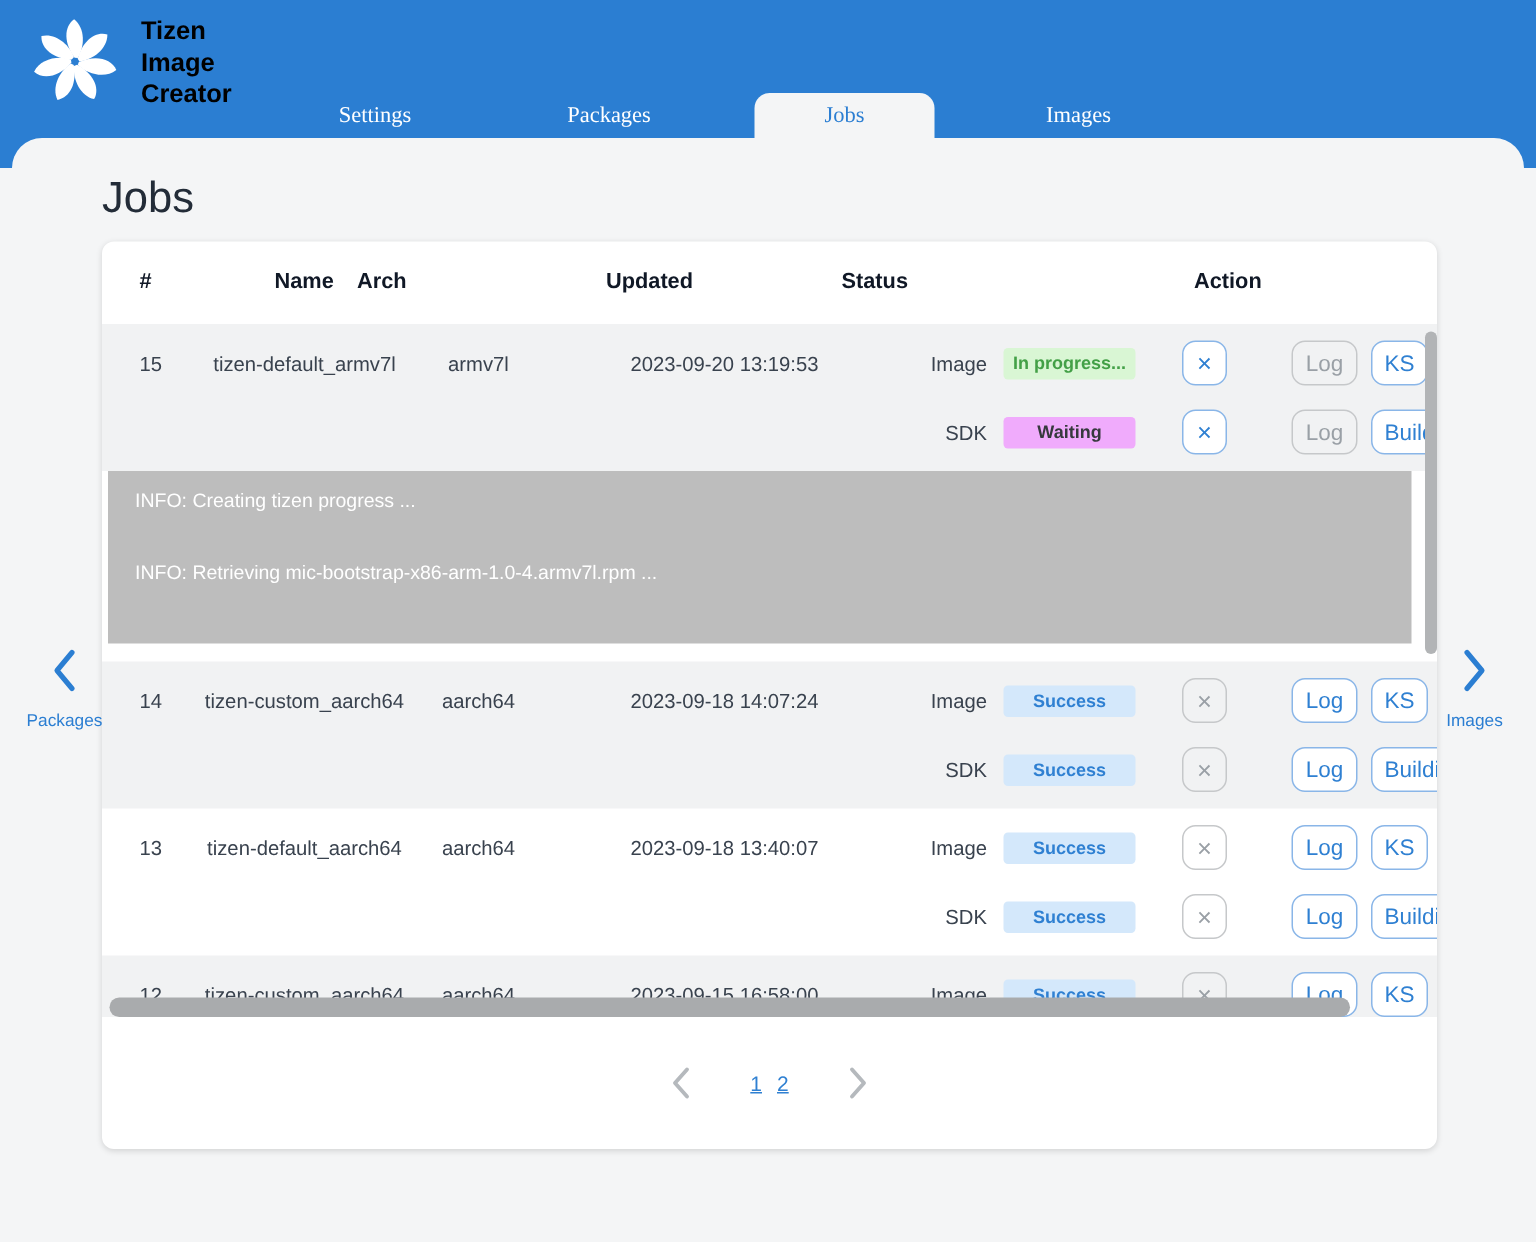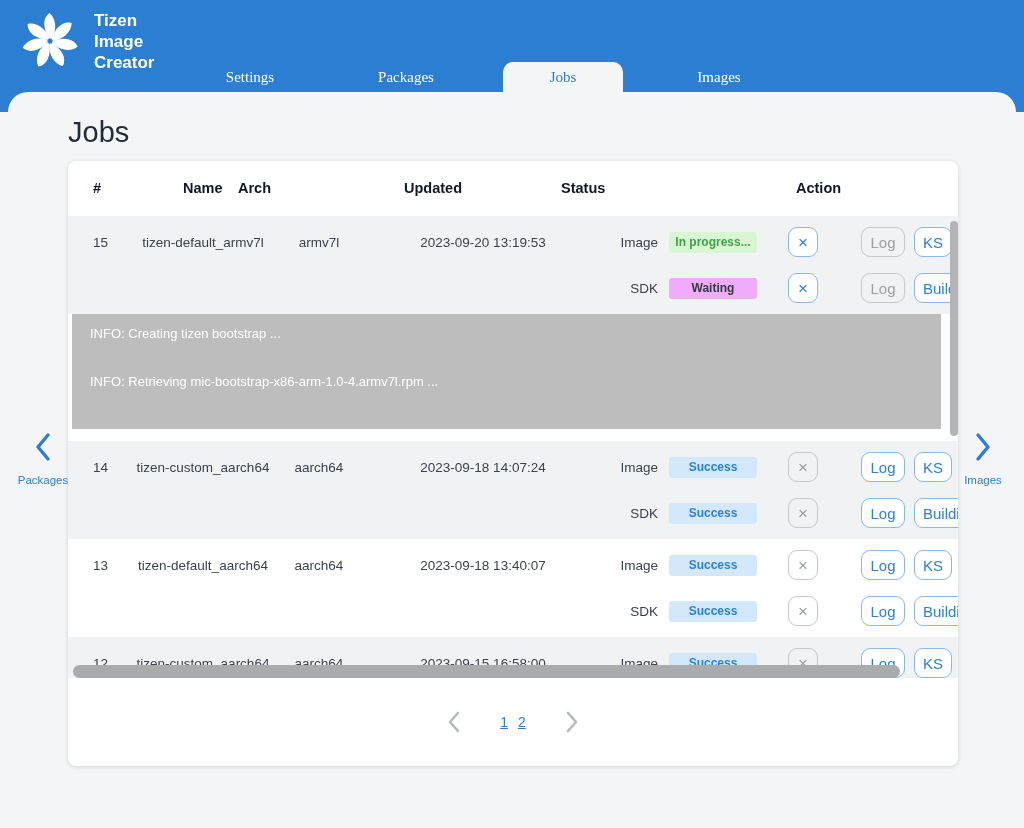--- a/index.html
+++ b/index.html
@@ -3,21 +3,21 @@
 <meta charset="utf-8">
 <style>
   html,body{margin:0;padding:0;}
   .viewport{position:relative;width:1024px;height:828px;overflow:hidden;
     font-family:"Liberation Sans",sans-serif;background:#f4f5f6;}
 
   
   .header{position:absolute;top:0;left:0;width:100%;height:112px;background:#2b7ed2;}
   .brand{position:absolute;top:8px;left:20px;display:flex;align-items:center;gap:14px;}
   .logo{width:60px;height:66px;}
-  .brand-title{color:#ffffff;font-size:17px;font-weight:bold;line-height:21px;}
+  .brand-title{color:#000000;font-size:17px;font-weight:bold;line-height:21px;}
   .tabs{position:absolute;top:62px;left:0;width:100%;height:30px;font-family:Liberation Serif, serif;}
   .tab{position:absolute;width:120px;height:30px;display:flex;align-items:center;justify-content:center;
     color:#fff;font-size:15px;cursor:pointer;}
   .tab.active{background:#f4f5f6;color:#2b7ed2;border-radius:10px 10px 0 0;}
 
   
   .main{position:absolute;top:92px;left:8px;right:8px;bottom:0;background:#f4f5f6;
     border-radius:20px 20px 0 0;padding-top:18px;box-sizing:border-box;}
   .page-title{margin:6px 0 12px 60px;font-size:29px;font-weight:400;color:#232c38;}
 
@@ -167,21 +167,21 @@
                 <div class="c-log">
                   <button class="btn gray">Log</button>
                 </div>
                 <div class="c-extra">
                   <button class="btn blue">Building</button>
                 </div>
               </div>
             </div>
             <div class="log-slot">
               <div class="log-panel">
-                <div class="log-line">INFO: Creating tizen bootstrap ...</div>
+                <div class="log-line">INFO: Creating tizen progress ...</div>
                 <div class="log-line">INFO: Retrieving mic-bootstrap-x86-arm-1.0-4.armv7l.rpm ...</div>
               </div>
             </div>
             <div class="job-row striped">
               <div class="stage-line">
                 <div class="c-num">14</div>
                 <div class="c-name">tizen-custom_aarch64</div>
                 <div class="c-arch">aarch64</div>
                 <div class="c-upd">2023-09-18 14:07:24</div>
                 <div class="c-stage">Image</div>

